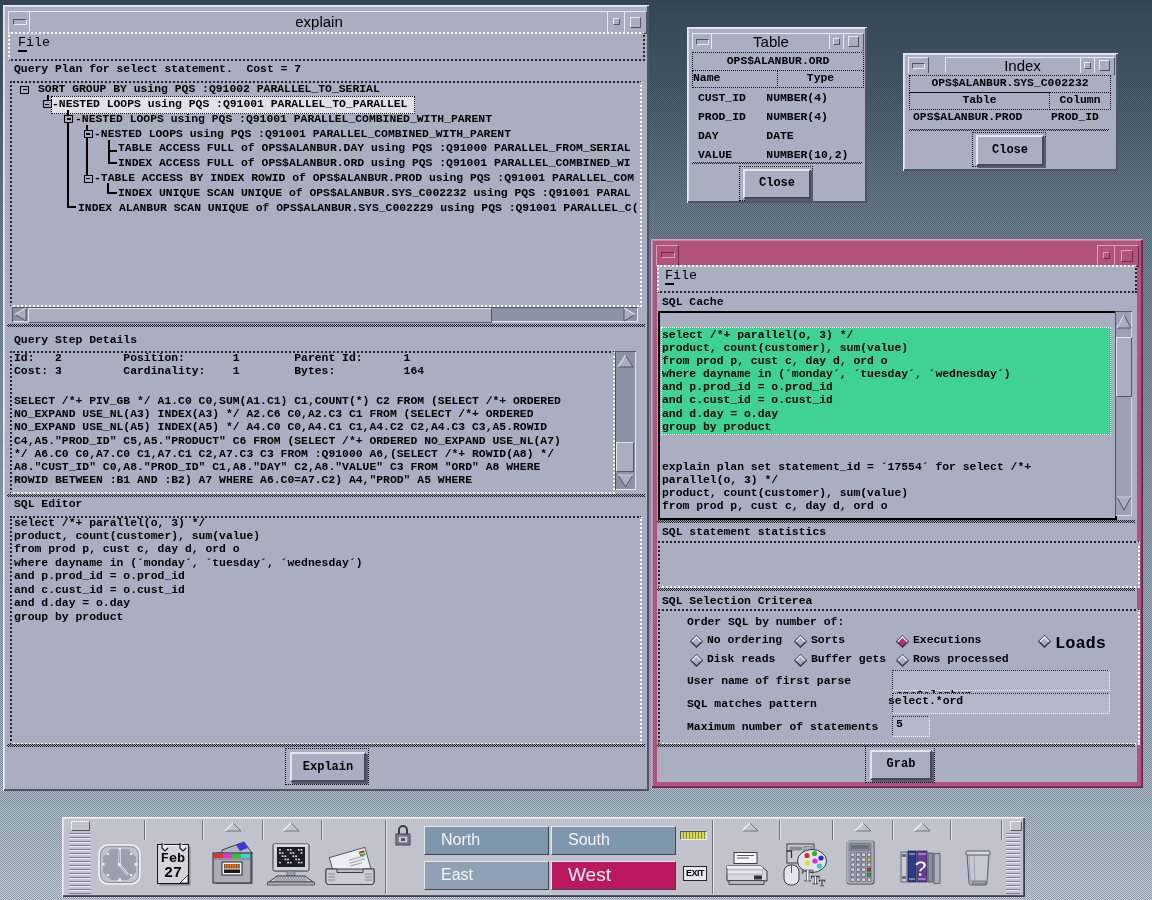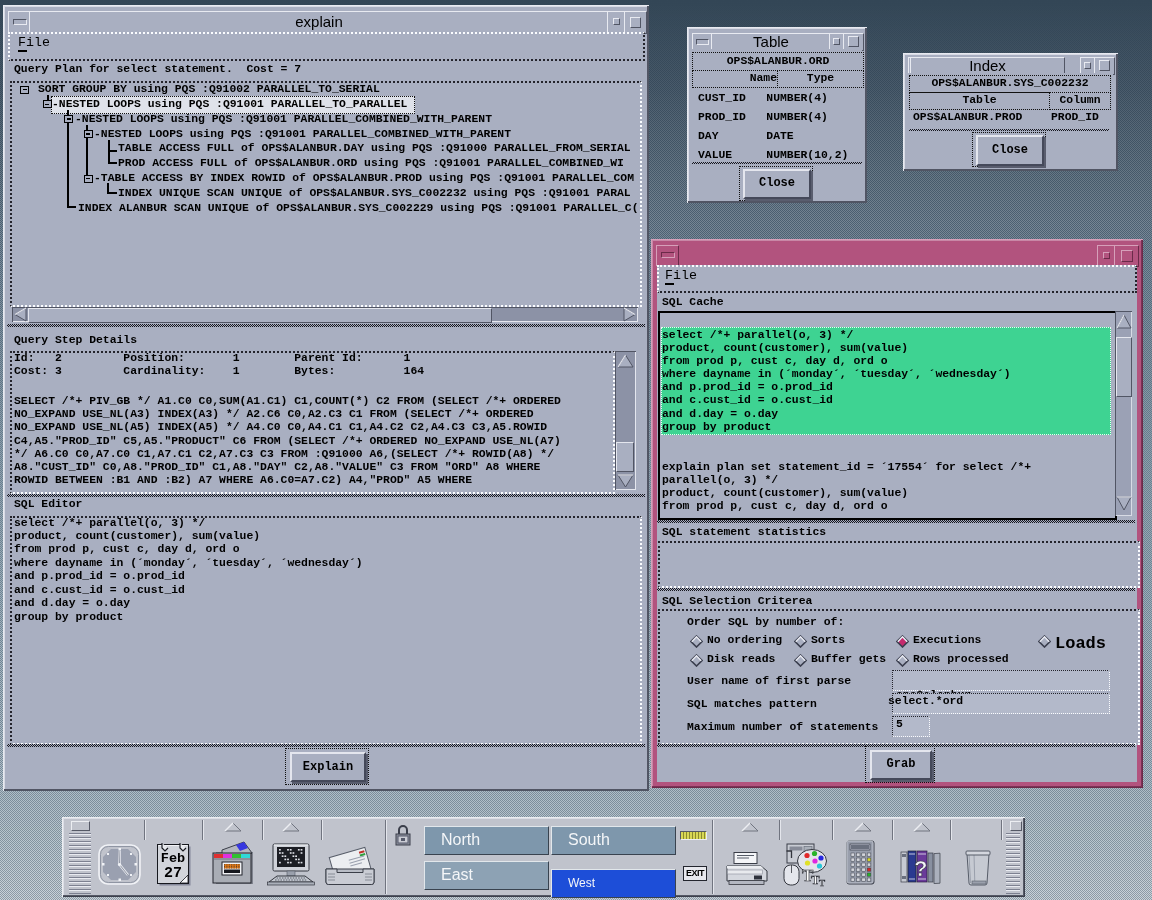--- a/index.html
+++ b/index.html
@@ -73,21 +73,21 @@
       <div class="abs" style="left:104px;top:177.6px;width:2px;height:10.400000000000006px;background:#000;"></div>
       <div class="abs" style="left:104.8px;top:144.7px;width:8.799999999999997px;height:2px;background:#000;"></div>
       <div class="abs" style="left:104.8px;top:157.3px;width:8.799999999999997px;height:2px;background:#000;"></div>
       <div class="abs" style="left:104px;top:186.9px;width:9.599999999999994px;height:2px;background:#000;"></div>
       <div class="abs" style="left:64px;top:200.9px;width:8.5px;height:2px;background:#000;"></div>
       <div class="abs mono" style="left:35px;top:78px;font-size:11.4px;line-height:13.3px;white-space:pre;">SORT GROUP BY using PQS :Q91002 PARALLEL_TO_SERIAL</div>
       <div class="abs mono" style="left:49px;top:92.9px;font-size:11.4px;line-height:13.3px;white-space:pre;">-NESTED LOOPS using PQS :Q91001 PARALLEL_TO_PARALLEL</div>
       <div class="abs mono" style="left:72px;top:107.7px;font-size:11.4px;line-height:13.3px;white-space:pre;">-NESTED LOOPS using PQS :Q91001 PARALLEL_COMBINED_WITH_PARENT</div>
       <div class="abs mono" style="left:91px;top:122.6px;font-size:11.4px;line-height:13.3px;white-space:pre;">-NESTED LOOPS using PQS :Q91001 PARALLEL_COMBINED_WITH_PARENT</div>
       <div class="abs mono" style="left:115px;top:137.4px;font-size:11.4px;line-height:13.3px;white-space:pre;">TABLE ACCESS FULL of OPS$ALANBUR.DAY using PQS :Q91000 PARALLEL_FROM_SERIAL</div>
-      <div class="abs mono" style="left:115px;top:152.3px;font-size:11.4px;line-height:13.3px;white-space:pre;">PROD ACCESS FULL of OPS$ALANBUR.ORD using PQS :Q91001 PARALLEL_COMBINED_WI</div>
+      <div class="abs mono" style="left:115px;top:152.3px;font-size:11.4px;line-height:13.3px;white-space:pre;">INDEX ACCESS FULL of OPS$ALANBUR.ORD using PQS :Q91001 PARALLEL_COMBINED_WI</div>
       <div class="abs mono" style="left:91px;top:167.1px;font-size:11.4px;line-height:13.3px;white-space:pre;">-TABLE ACCESS BY INDEX ROWID of OPS$ALANBUR.PROD using PQS :Q91001 PARALLEL_COM</div>
       <div class="abs mono" style="left:115px;top:182px;font-size:11.4px;line-height:13.3px;white-space:pre;">INDEX UNIQUE SCAN UNIQUE of OPS$ALANBUR.SYS_C002232 using PQS :Q91001 PARAL</div>
       <div class="abs mono" style="left:75px;top:196.8px;font-size:11.4px;line-height:13.3px;white-space:pre;">INDEX ALANBUR SCAN UNIQUE of OPS$ALANBUR.SYS_C002229 using PQS :Q91001 PARALLEL_C(</div>
       <div class="abs" style="left:17px;top:80.5px;width:9px;height:8px;background:#a9afc1;border:1.5px solid #000;box-sizing:border-box;"></div>
       <div class="abs" style="left:19.5px;top:83.7px;width:4px;height:1.5px;background:#000;"></div>
       <div class="abs" style="left:39.5px;top:95.4px;width:9px;height:8px;background:#a9afc1;border:1.5px solid #000;box-sizing:border-box;"></div>
       <div class="abs" style="left:42px;top:98.60000000000001px;width:4px;height:1.5px;background:#000;"></div>
       <div class="abs" style="left:61px;top:110.2px;width:9px;height:8px;background:#a9afc1;border:1.5px solid #000;box-sizing:border-box;"></div>
       <div class="abs" style="left:63.5px;top:113.4px;width:4px;height:1.5px;background:#000;"></div>
       <div class="abs" style="left:80.5px;top:125.1px;width:9px;height:8px;background:#a9afc1;border:1.5px solid #000;box-sizing:border-box;"></div>
@@ -152,36 +152,36 @@
   <div class="oframe" style="left:0;top:0;width:180px;height:176px;"></div>
   <div class="tpiece" style="left:5px;top:6px;width:19px;height:16px;"></div>
   <div class="abs" style="left:9px;top:12px;width:11px;height:4px;border-top:1px solid #515564;border-left:1px solid #515564;border-right:1px solid #e8eaf1;border-bottom:1px solid #e8eaf1;"></div>
   <div class="tpiece ttl" style="left:24px;top:6px;width:118px;height:16px;line-height:15px;">Table</div>
   <div class="tpiece" style="left:142px;top:6px;width:14px;height:16px;"></div>
   <div class="abs" style="left:146px;top:11px;width:5px;height:5px;border:1px solid #515564;border-top-color:#e8eaf1;border-left-color:#e8eaf1;"></div>
   <div class="tpiece" style="left:156px;top:6px;width:19px;height:16px;"></div>
   <div class="abs" style="left:161px;top:9px;width:9px;height:9px;border-top:1px solid #e8eaf1;border-left:1px solid #e8eaf1;border-right:1px solid #515564;border-bottom:1px solid #515564;"></div>
   <div class="abs" style="left:5px;top:22px;width:170px;height:149px;background:#a9afc1;"></div>
   <div class="abs mono" style="left:5px;top:25px;width:170px;height:17px;border:1px dotted #111;font-size:11.4px;line-height:16px;text-align:center;">OPS$ALANBUR.ORD</div>
-  <div class="abs mono" style="left:5px;top:43px;width:84px;height:16px;border:1px dotted #111;font-size:11.4px;line-height:15px;text-align:right;">Name</div>
+  <div class="abs mono" style="left:5px;top:43px;width:84px;height:16px;border:1px dotted #111;font-size:11.4px;line-height:15px;text-align:left;">Name</div>
   <div class="abs mono" style="left:90px;top:43px;width:85px;height:16px;border:1px dotted #111;font-size:11.4px;line-height:15px;text-align:center;">Type</div>
   <div class="abs mono" id="tbl-rows" style="left:11px;top:62px;font-size:11.4px;line-height:19px;white-space:pre;">CUST_ID   NUMBER(4)
 PROD_ID   NUMBER(4)
 DAY       DATE
 VALUE     NUMBER(10,2)</div>
   <div class="abs" style="left:5px;top:135px;width:170px;height:2px;background:repeating-conic-gradient(#16161e 0 25%,#a9afc1 0 50%) 0 0/2px 2px;"></div>
   <div class="abs" style="left:52px;top:139px;width:72px;height:33px;border:1px dotted #111;"></div>
   <div class="btn" style="left:56px;top:142px;width:64px;height:26px;font-size:12px;line-height:25px;box-shadow:2px 2px 0 #595d6e;">Close</div>
 </div>
 
 <div class="win" id="w4" style="left:903px;top:53px;width:215px;height:118px;">
   <div class="oframe" style="left:0;top:0;width:215px;height:118px;"></div>
   <div class="tpiece" style="left:5px;top:4px;width:19px;height:16px;"></div>
   <div class="abs" style="left:9px;top:10px;width:11px;height:4px;border-top:1px solid #515564;border-left:1px solid #515564;border-right:1px solid #e8eaf1;border-bottom:1px solid #e8eaf1;"></div>
-  <div class="tpiece ttl" style="left:7px;top:4px;width:153px;height:16px;line-height:15px;">Index</div>
+  <div class="tpiece ttl" style="left:42px;top:4px;width:153px;height:16px;line-height:15px;">Index</div>
   <div class="tpiece" style="left:177px;top:4px;width:14px;height:16px;"></div>
   <div class="abs" style="left:181px;top:9px;width:5px;height:5px;border:1px solid #515564;border-top-color:#e8eaf1;border-left-color:#e8eaf1;"></div>
   <div class="tpiece" style="left:191px;top:4px;width:19px;height:16px;"></div>
   <div class="abs" style="left:196px;top:7px;width:9px;height:9px;border-top:1px solid #e8eaf1;border-left:1px solid #e8eaf1;border-right:1px solid #515564;border-bottom:1px solid #515564;"></div>
   <div class="abs" style="left:5px;top:20px;width:205px;height:93px;background:#a9afc1;"></div>
   <div class="abs mono" style="left:6px;top:22px;width:200px;height:16px;border:1px dotted #111;font-size:11.4px;line-height:15px;text-align:center;">OPS$ALANBUR.SYS_C002232</div>
   <div class="abs mono" style="left:6px;top:39px;width:139px;height:16px;border:1px dotted #111;font-size:11.4px;line-height:15px;text-align:center;">Table</div>
   <div class="abs mono" style="left:146px;top:39px;width:60px;height:16px;border:1px dotted #111;font-size:11.4px;line-height:15px;text-align:center;">Column</div>
   <div class="abs mono" style="left:10px;top:58px;font-size:11.4px;">OPS$ALANBUR.PROD</div>
   <div class="abs mono" style="left:148px;top:58px;font-size:11.4px;">PROD_ID</div>
@@ -354,21 +354,21 @@
   <svg class="abs" style="left:332px;top:8px;" width="18" height="21" viewBox="0 0 18 21">
     <rect x="2" y="9" width="14" height="11" fill="#8e929e" stroke="#3a3e4a"></rect>
     <path d="M5 9 V5 a4 4 0 0 1 8 0 V9" fill="none" stroke="#3a3e4a" stroke-width="2"></path>
     <rect x="4" y="11" width="10" height="7" fill="#caccd4" stroke="#55596a"></rect>
     <rect x="7" y="13" width="4" height="3" fill="#55596a"></rect>
   </svg>
 
   <div class="abs" style="left:362px;top:9px;width:123px;height:27px;background:#7e97ac;border-top:1px solid #e2e7eb;border-left:1px solid #e2e7eb;border-right:1px solid #39434f;border-bottom:1px solid #39434f;font-family:'Liberation Sans',sans-serif;font-size:16px;color:#f4f6f8;line-height:26px;"><span style="margin-left:16px;">North</span></div>
   <div class="abs" style="left:489px;top:9px;width:123px;height:27px;background:#7e97ac;border-top:1px solid #e2e7eb;border-left:1px solid #e2e7eb;border-right:1px solid #39434f;border-bottom:1px solid #39434f;font-family:'Liberation Sans',sans-serif;font-size:16px;color:#f4f6f8;line-height:26px;"><span style="margin-left:16px;">South</span></div>
   <div class="abs" style="left:362px;top:44px;width:123px;height:27px;background:#8da2b4;border-top:1px solid #e2e7eb;border-left:1px solid #e2e7eb;border-right:1px solid #39434f;border-bottom:1px solid #39434f;font-family:'Liberation Sans',sans-serif;font-size:16px;color:#f4f6f8;line-height:26px;"><span style="margin-left:16px;">East</span></div>
-  <div class="abs" style="left:489px;top:44px;width:123px;height:27px;background:#1d4ed8;border-top:1px solid #e2e7eb;border-left:1px solid #e2e7eb;border-right:1px solid #39434f;border-bottom:1px solid #39434f;font-family:'Liberation Sans',sans-serif;font-size:12px;color:#f4f6f8;line-height:26px;margin-top:8px;"><span style="margin-left:16px;">West</span></div>
+  <div class="abs" style="left:489px;top:44px;width:123px;height:27px;background:#be185d;border-top:1px solid #e2e7eb;border-left:1px solid #e2e7eb;border-right:1px solid #39434f;border-bottom:1px solid #39434f;font-family:'Liberation Sans',sans-serif;font-size:19px;color:#f4f6f8;line-height:26px;"><span style="margin-left:16px;">West</span></div>
 
   <div class="abs" style="left:618px;top:14px;width:25px;height:7px;border-top:1px solid #555966;border-left:1px solid #555966;border-right:1px solid #eceef2;border-bottom:1px solid #eceef2;background:repeating-linear-gradient(90deg,#d8d855 0 2px,#8a8a30 2px 3px);"></div>
 
   <div class="abs" style="left:621px;top:49px;width:22px;height:13px;background:#e8e9ee;border:1px solid #23262e;font-family:'Liberation Sans',sans-serif;font-size:9px;font-weight:bold;color:#000;text-align:center;line-height:13px;letter-spacing:-0.5px;">EXIT</div>
   <div id="picons">
       <svg class="abs" style="left:36px;top:27px" width="43" height="41" viewBox="0 0 43 41">
         <rect x="1" y="1" width="41" height="39" rx="9" fill="none" stroke="#f0f2f6" stroke-width="1.6"></rect>
         <rect x="2.5" y="2.5" width="38" height="36" rx="8" fill="none" stroke="#8f95a3" stroke-width="1"></rect>
         <polygon points="13,5 30,5 38,13 38,28 30,36 13,36 5,28 5,13" fill="#9aa0b0"></polygon>
         <g fill="#f0f2f6">

